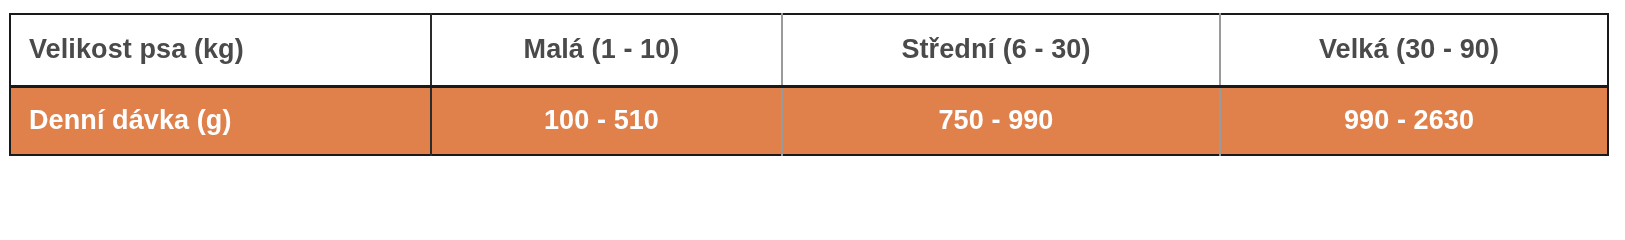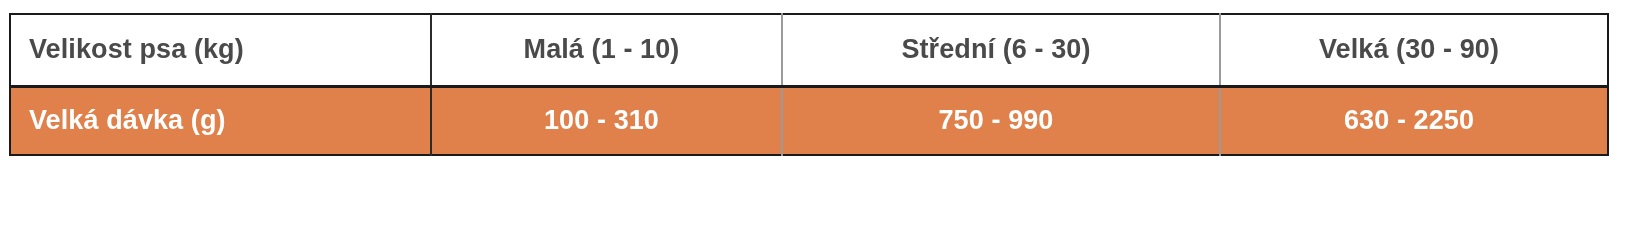--- a/index.html
+++ b/index.html
@@ -92,20 +92,20 @@
     <thead>
       <tr>
         <th class="label-cell">Velikost psa (kg)</th>
         <th class="value-cell">Malá (1 - 10)</th>
         <th class="value-cell">Střední (6 - 30)</th>
         <th class="value-cell last">Velká (30 - 90)</th>
       </tr>
     </thead>
     <tbody>
       <tr>
-        <td class="label-cell">Velká dávka (g)</td>
-        <td class="value-cell">100 - 310</td>
+        <td class="label-cell">Denní dávka (g)</td>
+        <td class="value-cell">100 - 510</td>
         <td class="value-cell">750 - 990</td>
-        <td class="value-cell last">630 - 2250</td>
+        <td class="value-cell last">990 - 2630</td>
       </tr>
     </tbody>
   </table>
 </div>
 
 </body></html>

